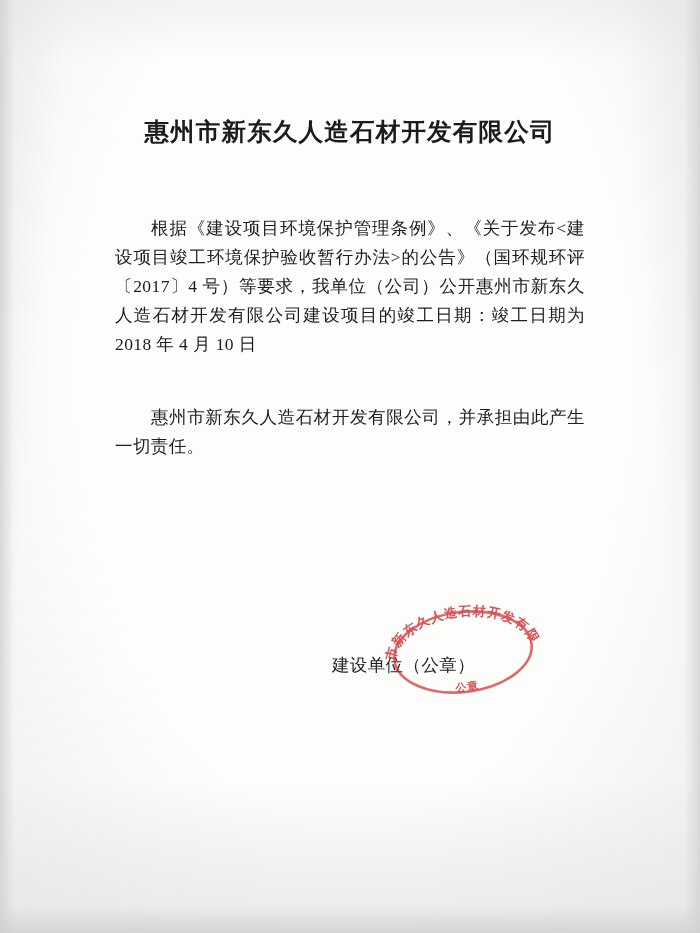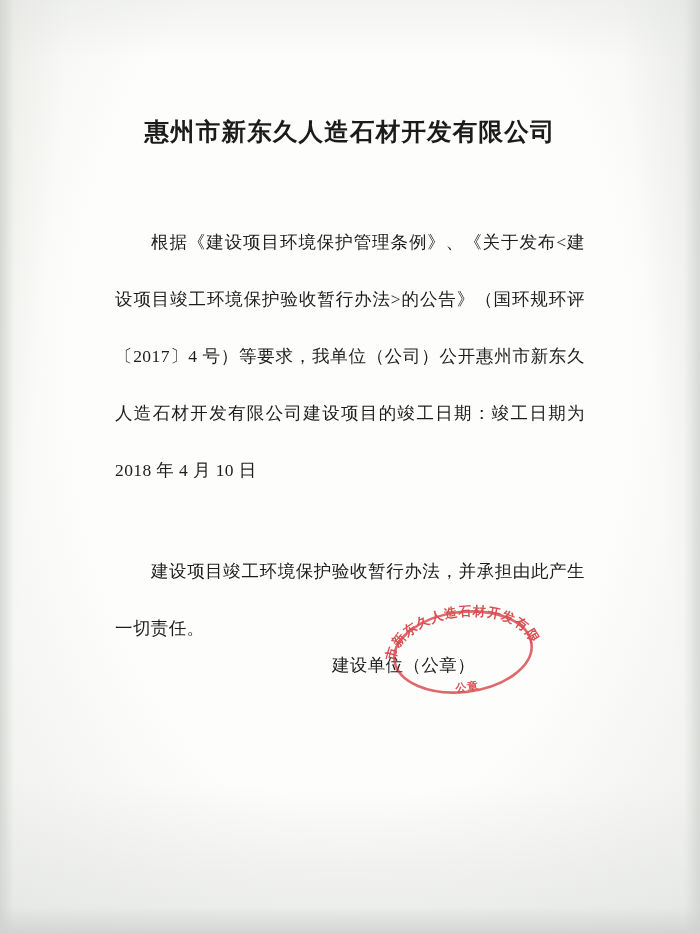--- a/index.html
+++ b/index.html
@@ -61,21 +61,21 @@
     font-family: "Liberation Serif", "DejaVu Serif", serif;
   }
 
   .body-block {
     margin: 0 auto;
     width: 470px;
     color: #1d1d1d;
   }
   .para {
     font-size: 17.5px;
-    line-height: 57px;
+    line-height: 29px;
     letter-spacing: 0.4px;
     text-align: justify;
     text-justify: inter-ideograph;
   }
   .para.indent {
     text-indent: 36px;
   }
   #para1 {
     margin-top: 62px;
   }
@@ -158,21 +158,21 @@
   <div id="paper-tint"></div>
 
   <div id="content">
 
     <div class="title-block">
       <div class="title-line">惠州市新东久人造石材开发有限公司</div>
     </div>
 
     <div class="body-block">
       <p id="para1" class="para indent">根据《建设项目环境保护管理条例》、《关于发布&lt;建设项目竣工环境保护验收暂行办法&gt;的公告》（国环规环评〔2017〕4 号）等要求，我单位（公司）公开惠州市新东久人造石材开发有限公司建设项目的竣工日期：竣工日期为 2018 年 4 月 10 日</p>
-      <p id="para2" class="para indent">建设项目竣工环境保护验收暂行办法，并承担由此产生一切责任。</p>
+      <p id="para2" class="para indent">惠州市新东久人造石材开发有限公司，并承担由此产生一切责任。</p>
     </div>
 
     <div class="sign-block">
       <div class="sign-line">建设单位（公章）</div>
     </div>
 
     <div id="stamp">
       <svg width="170" height="96" viewBox="0 0 170 96" xmlns="http://www.w3.org/2000/svg">
         <defs>
           <path id="arcpath" d="M 16,52 A 69,40 0 0 1 154,52" fill="none"></path>

